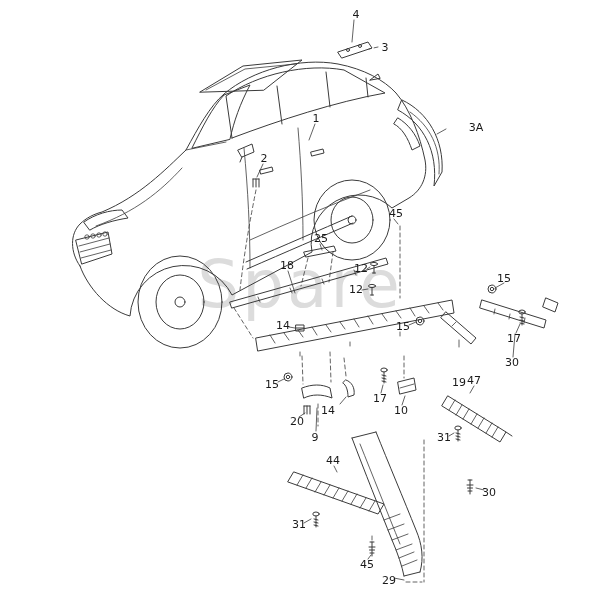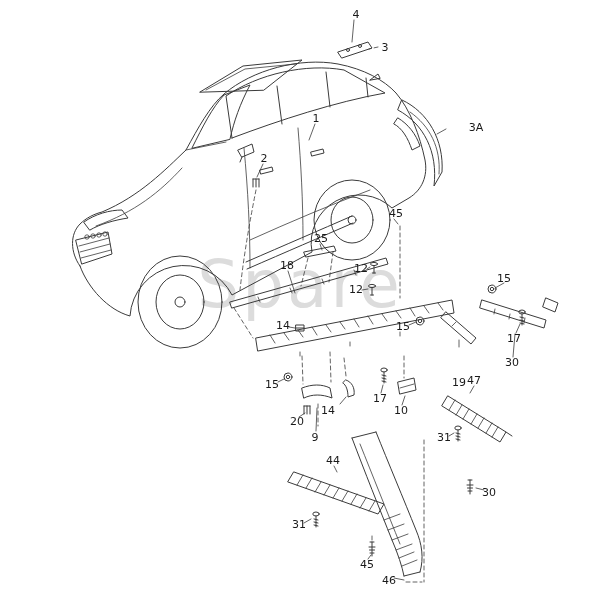--- a/index.html
+++ b/index.html
@@ -277,15 +277,15 @@
       <span class="callout" style="left: 401px; top: 410px;">10</span>
       <span class="callout" style="left: 322px; top: 410px; margin-left: 6px;">14</span>
       <span class="callout" style="left: 297px; top: 421px;">20</span>
       <span class="callout" style="left: 315px; top: 437px;">9</span>
       <span class="callout" style="left: 474px; top: 380px;">47</span>
       <span class="callout" style="left: 444px; top: 437px;">31</span>
       <span class="callout" style="left: 489px; top: 492px;">30</span>
       <span class="callout" style="left: 333px; top: 460px;">44</span>
       <span class="callout" style="left: 299px; top: 524px;">31</span>
       <span class="callout" style="left: 367px; top: 564px;">45</span>
-      <span class="callout" style="left: 389px; top: 580px;">46</span>
+      <span class="callout" style="left: 389px; top: 580px;">29</span>
     </div>
 </div>
 
 </body></html>

